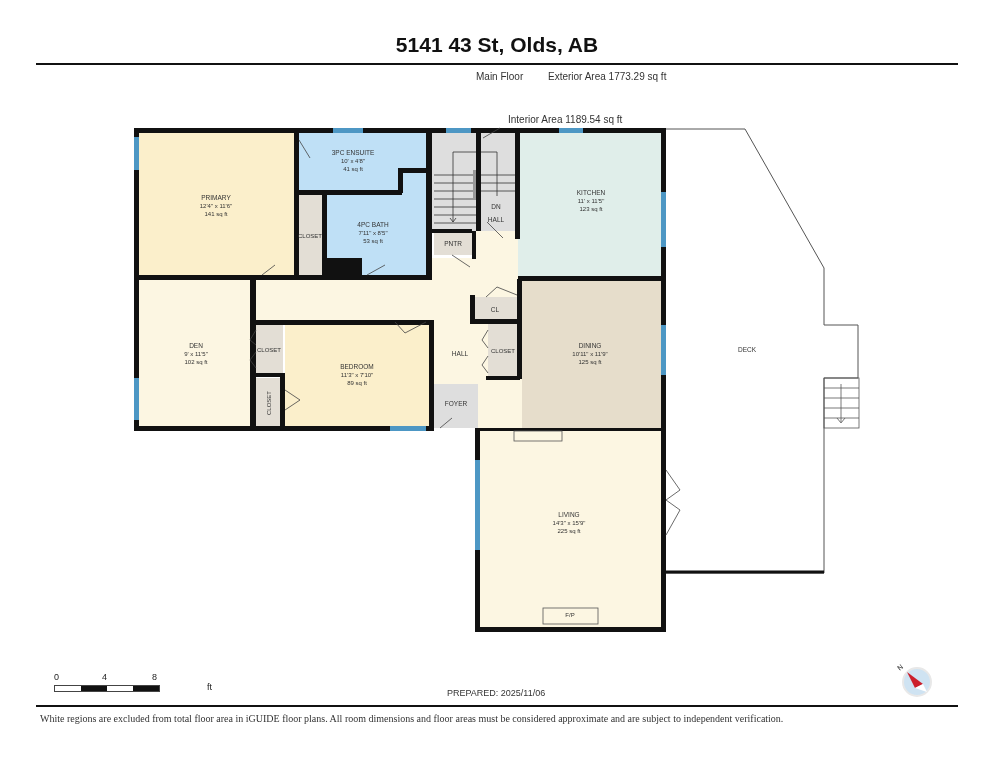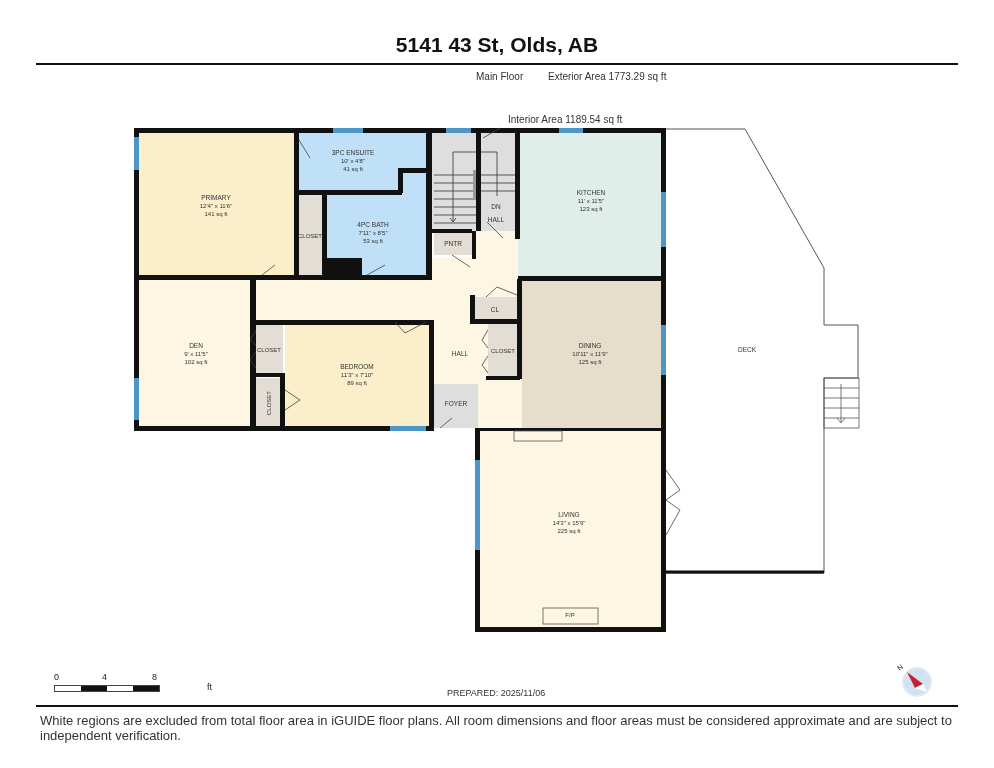--- a/index.html
+++ b/index.html
@@ -14,21 +14,21 @@
   .rs { font-size:6px; fill:#333; text-anchor:middle; font-family:"Liberation Sans", sans-serif; }
   .scale { position:absolute; left:54px; top:672px; }
   .scale .nums { position:relative; height:10px; font-size:9px; color:#222; }
   .scale .nums span { position:absolute; top:0; }
   .scale .bar { display:flex; margin-top:3px; border:1px solid #444; width:104px; height:5px; }
   .scale .bar div { flex:1; }
   .scale .ft { position:absolute; left:110px; top:10px; font-size:9px;margin-left:43px; }
   .prepared { position:absolute; left:447px; top:680px; font-size:9px; color:#333;margin-top:8px; }
   .compass { position:absolute; left:893px; top:660px; }
   .rule-bottom { position:absolute; left:36px; width:922px; top:705px; height:2px; background:#111; }
-  .disclaimer { position:absolute; left:40px; top:713px; font-size:13px; color:#333; }
+  .disclaimer { position:absolute; left:40px; top:713px; font-size:10px; color:#333;font-family:Liberation Serif, serif; }
 </style>
 </head>
 <body>
 
 <div class="title">5141 43 St, Olds, AB</div>
 <div class="rule-top"></div>
 <div class="area-block">
   <div><span class="lbl">Main Floor</span><span>Exterior Area 1773.29 sq ft</span></div>
   <div class="row2">Interior Area 1189.54 sq ft</div>
 </div>

